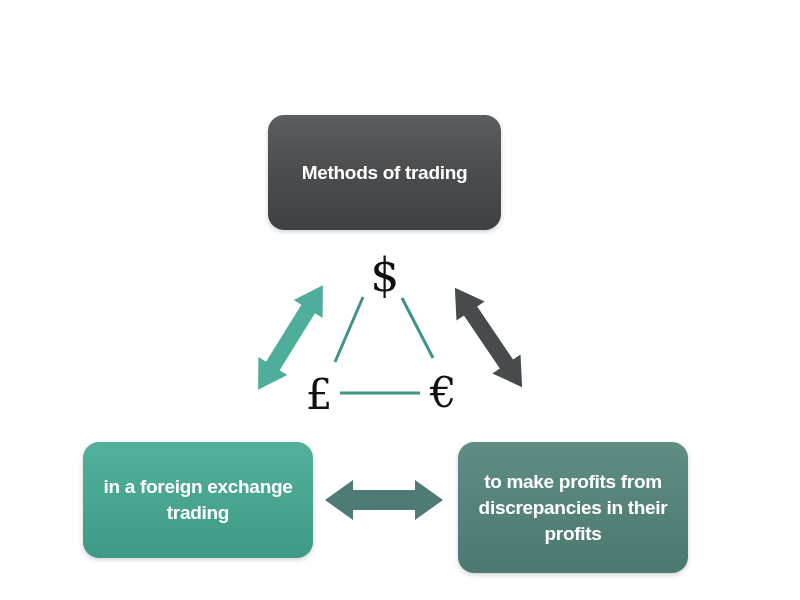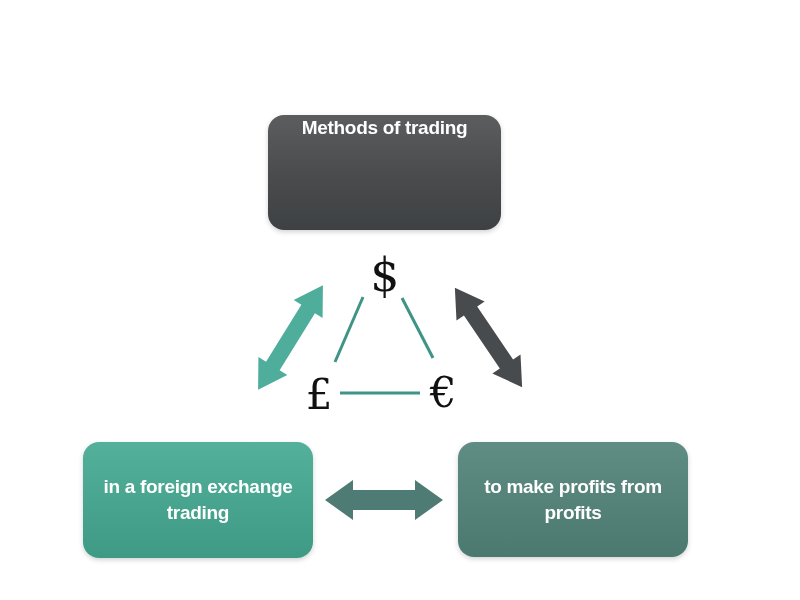--- a/index.html
+++ b/index.html
@@ -27,28 +27,27 @@
     font-size: 19px;
     line-height: 26px;
     letter-spacing: -0.3px;
     text-align: center;
     box-shadow: 0 2px 5px rgba(0,0,0,0.18);
   }
   .box .text-line { white-space: nowrap; }
   .box-top {
     left: 268px; top: 115px; width: 233px; height: 115px;
     background: linear-gradient(to bottom, #5b5d5f 0%, #4a4c4e 50%, #3e4143 100%);
-    justify-content: space-between;
   }
   .box-left {
     left: 83px; top: 442px; width: 230px; height: 116px;
     background: linear-gradient(to bottom, #52b09b 0%, #3f9a85 100%);
   }
   .box-right {
-    left: 458px; top: 442px; width: 230px; height: 115px;
+    left: 458px; top: 442px; width: 230px; height: 131px;
     background: linear-gradient(to bottom, #5f8c83 0%, #4c796f 100%);
   }
   .svg-overlay {
     position: absolute;
     left: 0; top: 0;
     pointer-events: none;
   }
   .currency {
     position: absolute;
     font-family: "DejaVu Serif", serif;
@@ -83,16 +82,17 @@
   <div class="currency currency-pound">£</div>
   <div class="currency currency-euro">€</div>
 
   <div class="box box-left">
     <div class="text-line">in a foreign exchange</div>
     <div class="text-line">trading</div>
   </div>
 
   <div class="box box-right">
     <div class="text-line">to make profits from</div>
+    <div class="text-line">discrepancies in their</div>
     <div class="text-line">profits</div>
   </div>
 
 </div>
 
 </body></html>

